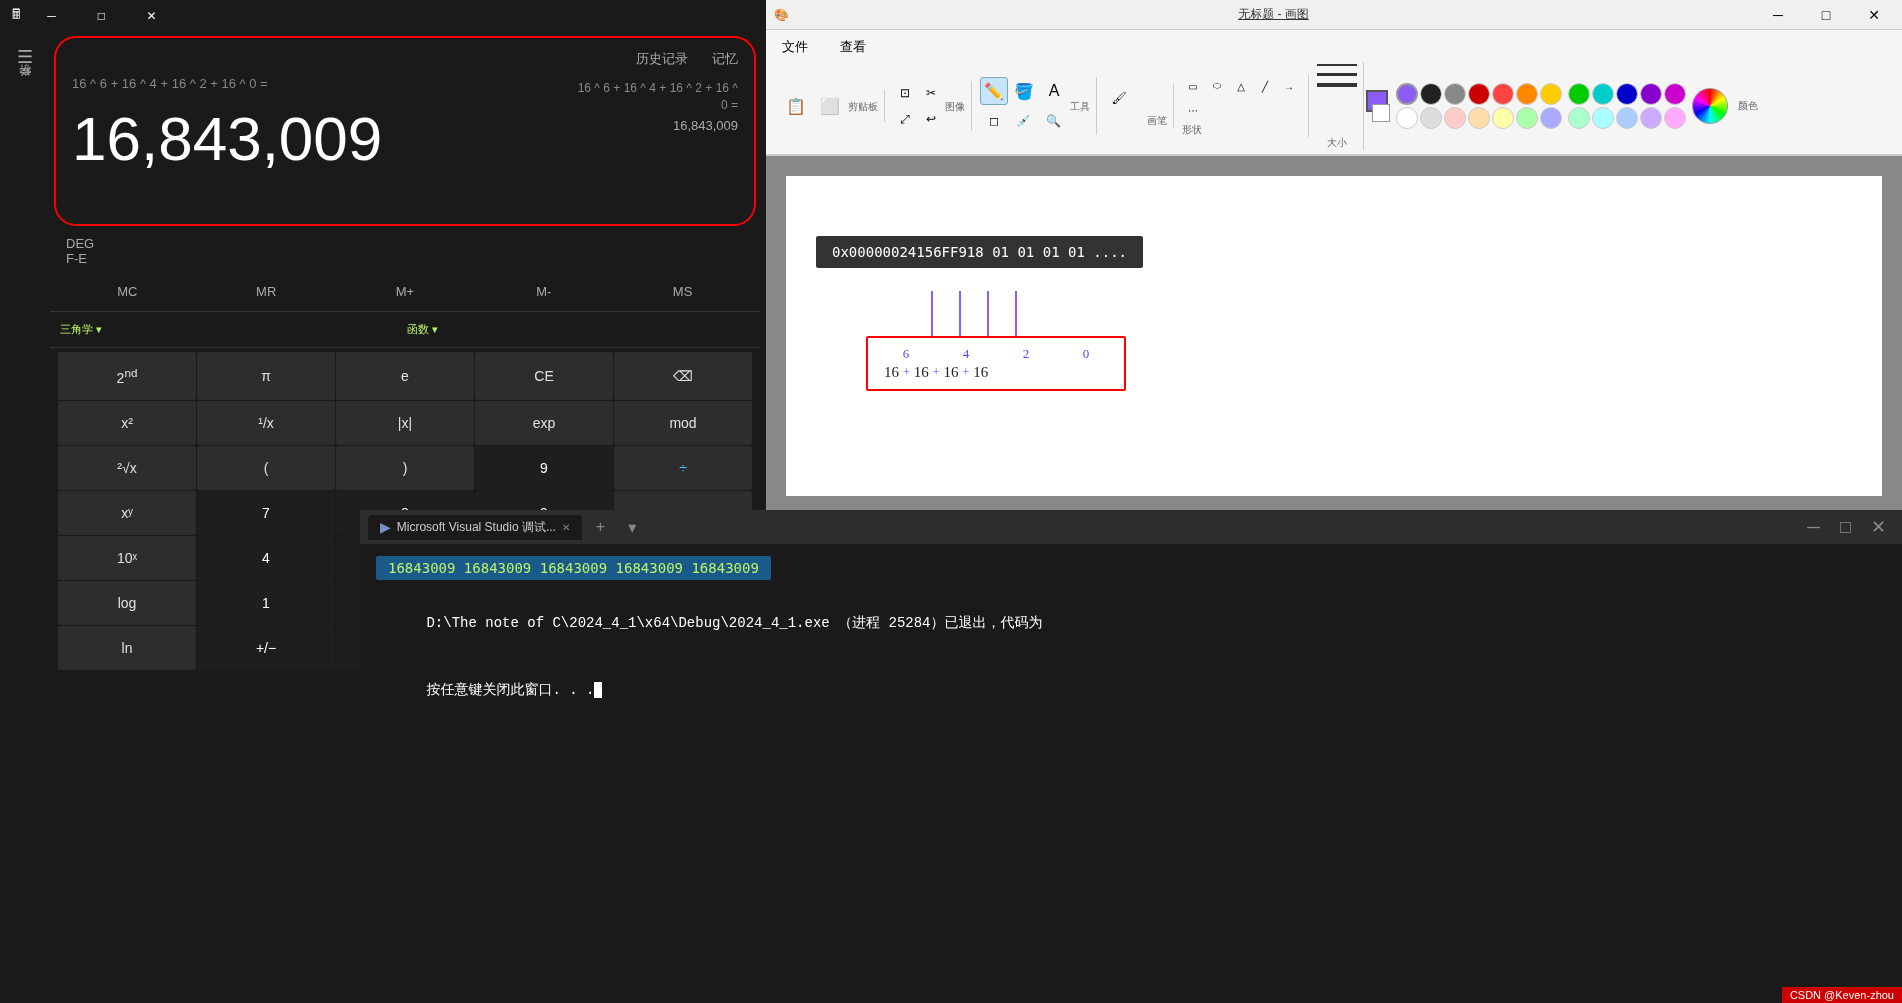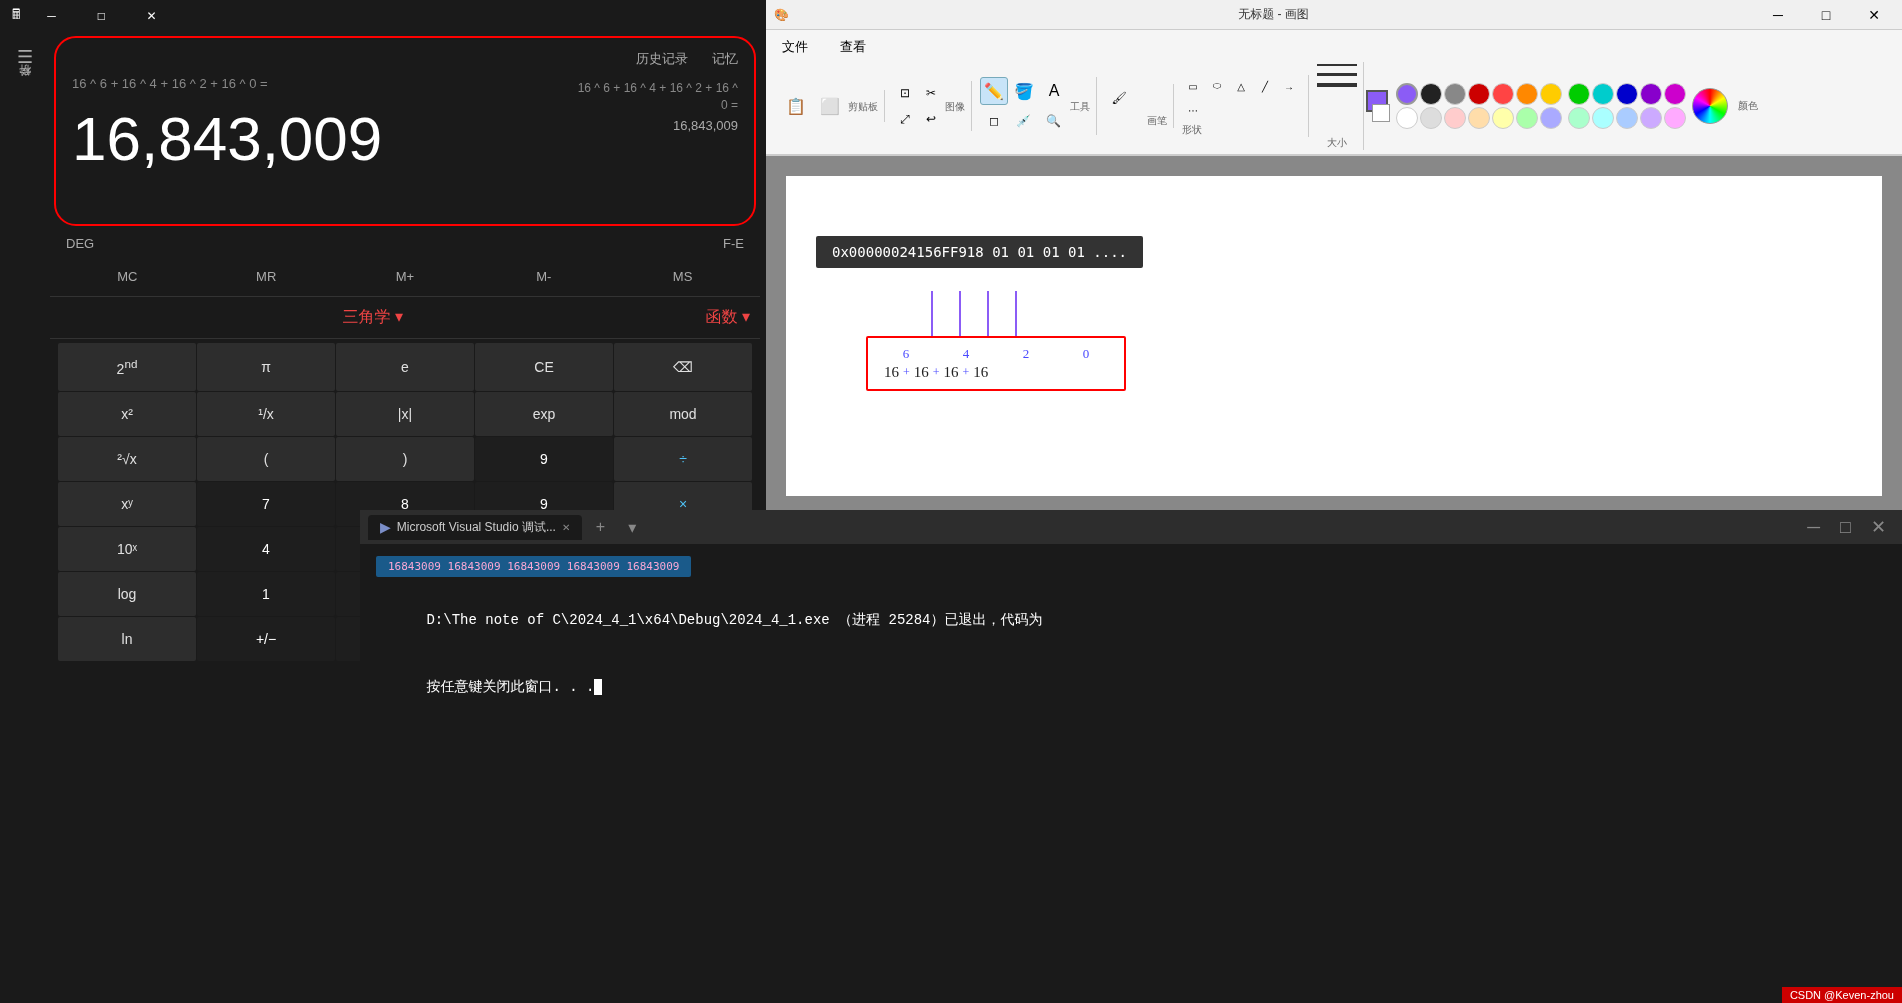--- a/index.html
+++ b/index.html
@@ -100,20 +100,21 @@
       color: white;
     }
 
     
     .calc-mode-bar {
       display: flex;
       justify-content: space-between;
       padding: 6px 16px;
       font-size: 13px;
       color: #aaa;
+      flex-direction: column;
     }
 
     
     .calc-memory-row {
       display: flex;
       justify-content: space-around;
       padding: 4px 8px;
       border-bottom: 1px solid #333;
     }
 
@@ -131,24 +132,24 @@
     
     .calc-func-row {
       display: flex;
       justify-content: space-around;
       padding: 4px 8px;
       border-bottom: 1px solid #333;
     }
 
     .calc-func-btn {
       flex: 1;
-      text-align: right;
+      text-align: left;
       padding: 6px 2px;
-      font-size: 16px;
-      color: #ef4444;
+      font-size: 11px;
+      color: #bef264;
       cursor: pointer;
       background: transparent;
       border: none;
     }
 
     
     .calc-buttons {
       display: grid;
       grid-template-columns: repeat(5, 1fr);
       gap: 1px;
@@ -200,20 +201,21 @@
       border-bottom: 1px solid #ccc;
       font-size: 12px;
       gap: 8px;
     }
 
     .paint-title {
       flex: 1;
       text-align: center;
       font-size: 12px;
       color: #333;
+      text-decoration: underline;
     }
 
     .paint-titlebar-btn {
       width: 40px;
       height: 28px;
       display: flex;
       align-items: center;
       justify-content: center;
       cursor: pointer;
       background: transparent;
@@ -711,21 +713,21 @@
     <div class="terminal-new-tab">▾</div>
     <div style="flex:1;"></div>
     <button style="background:transparent;border:none;color:#888;font-size:18px;cursor:pointer;padding:4px 8px;">─</button>
     <button style="background:transparent;border:none;color:#888;font-size:18px;cursor:pointer;padding:4px 8px;">□</button>
     <button style="background:transparent;border:none;color:#888;font-size:18px;cursor:pointer;padding:4px 8px;">✕</button>
   </div>
 
   <div class="terminal-body">
 
     <div style="margin-bottom:12px;">
-      <div style="display:inline-block;background:#1a5a8a;padding:4px 12px;border-radius:2px;color:#f9a8d4;font-family:Consolas,monospace;font-size:11px;">
+      <div style="display:inline-block;background:#1a5a8a;padding:4px 12px;border-radius:2px;color:#bef264;font-family:Consolas,monospace;font-size:14px;">
         <span>16843009  16843009  16843009  16843009  16843009</span>
       </div>
     </div>
 
     <div class="terminal-line">
       <span>D:\The note of C\2024_4_1\x64\Debug\2024_4_1.exe （进程 25284）已退出，代码为</span>
     </div>
 
     <div class="terminal-line">
       <span>按任意键关闭此窗口. . .</span><span class="terminal-cursor"></span>

